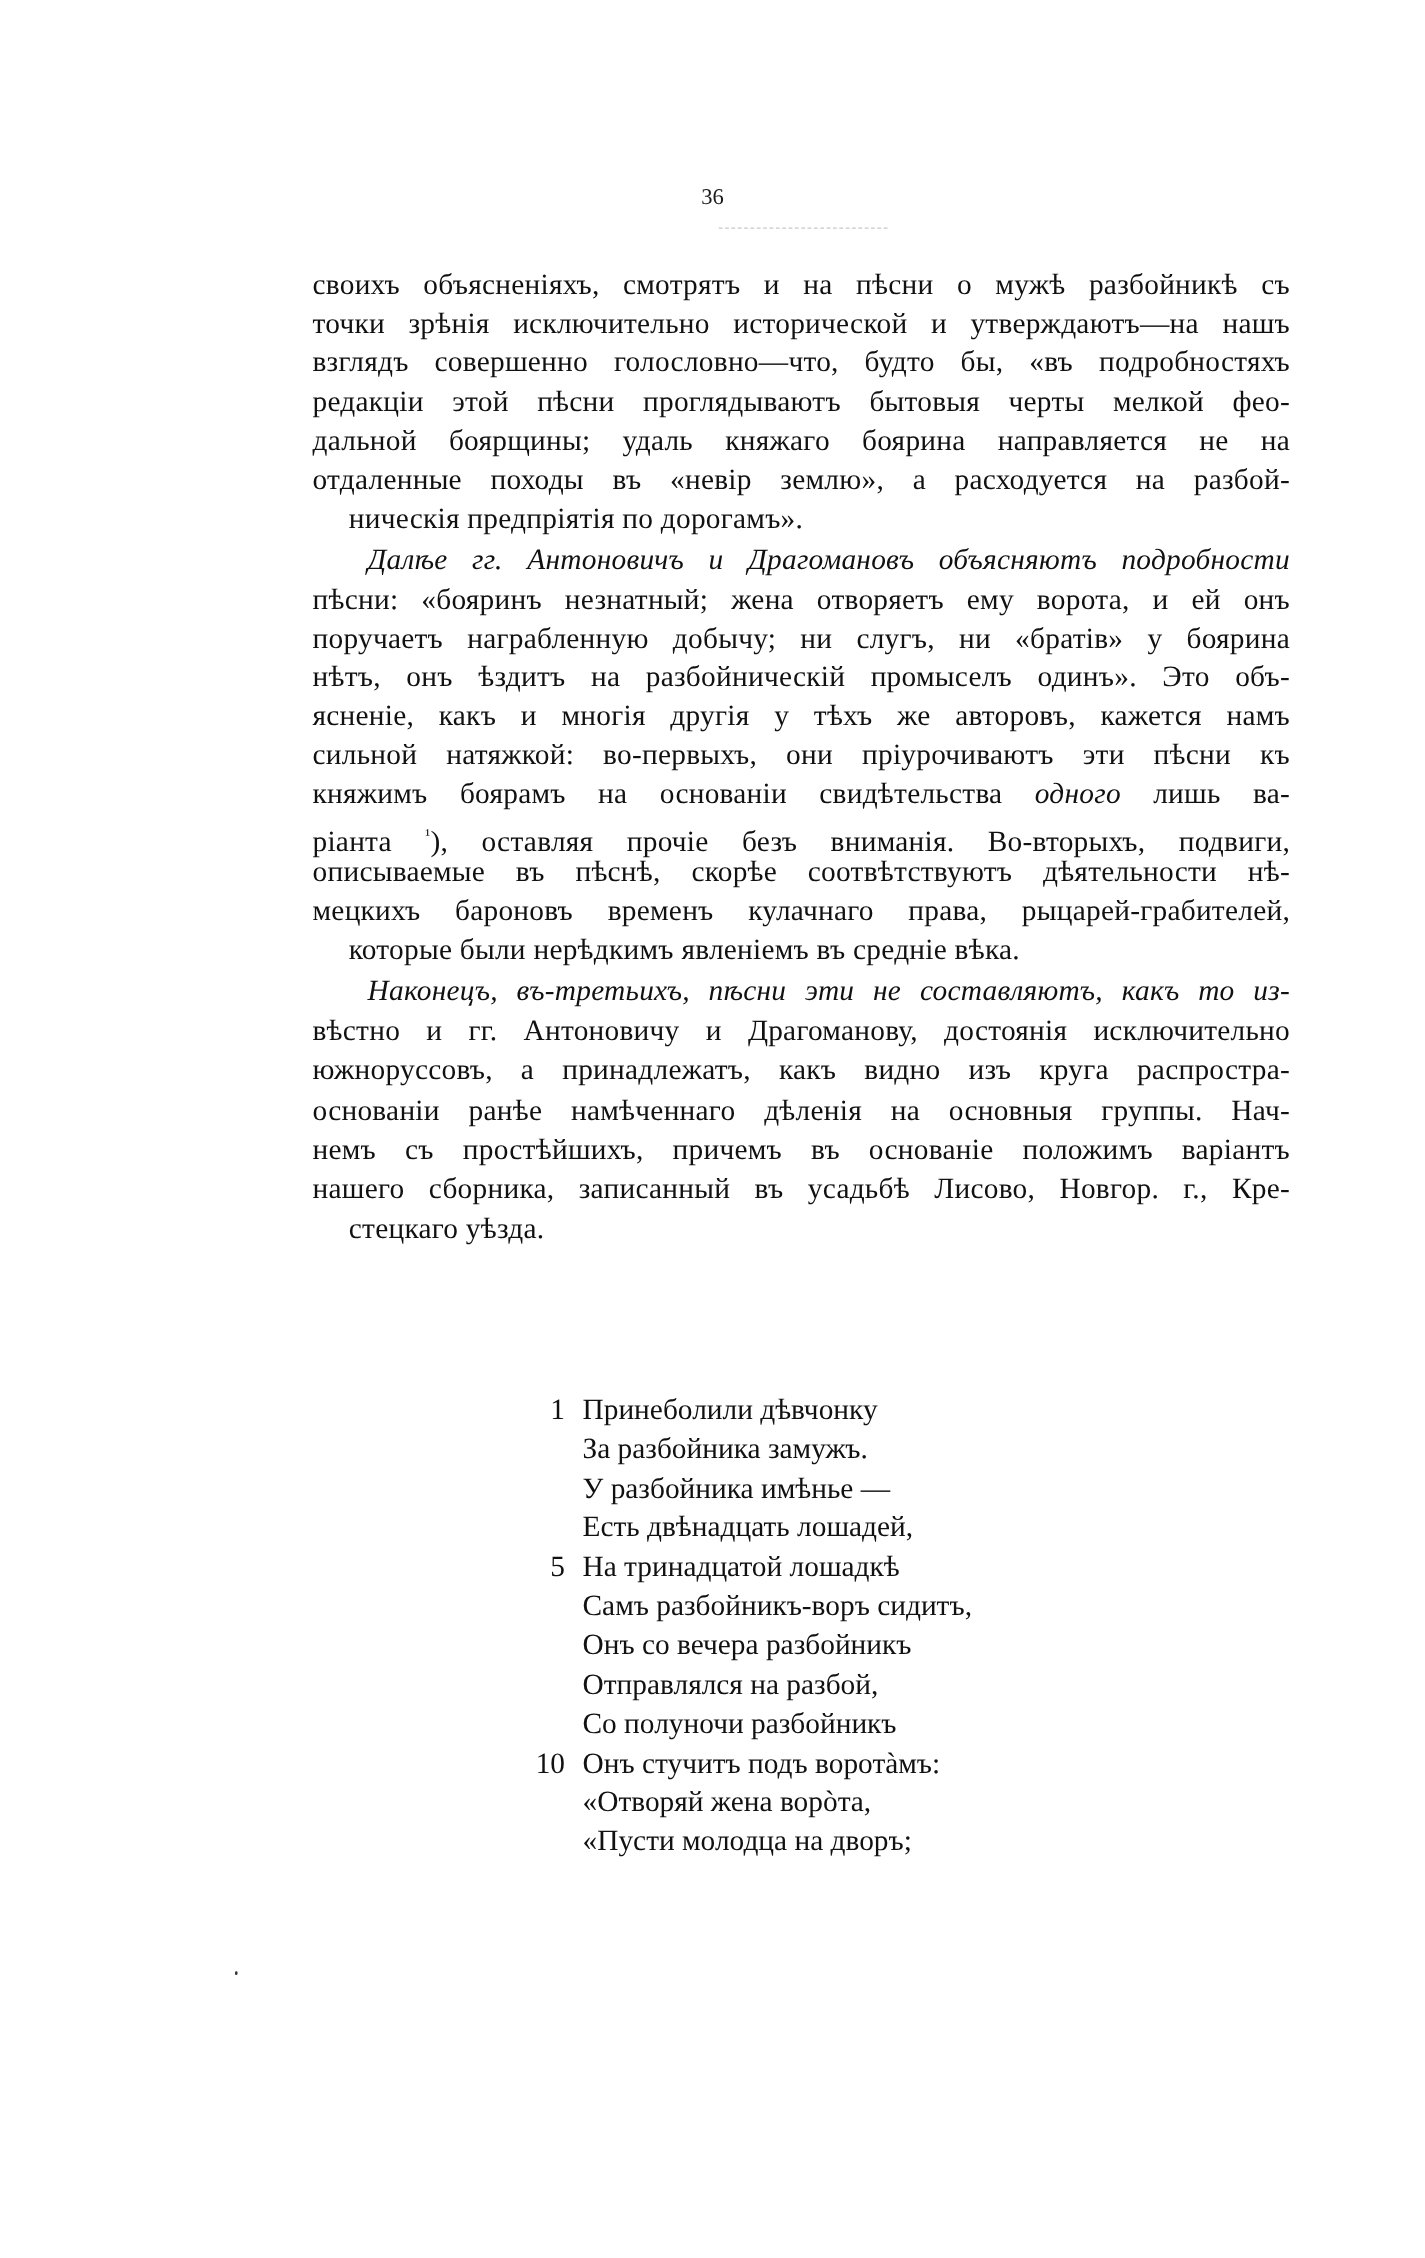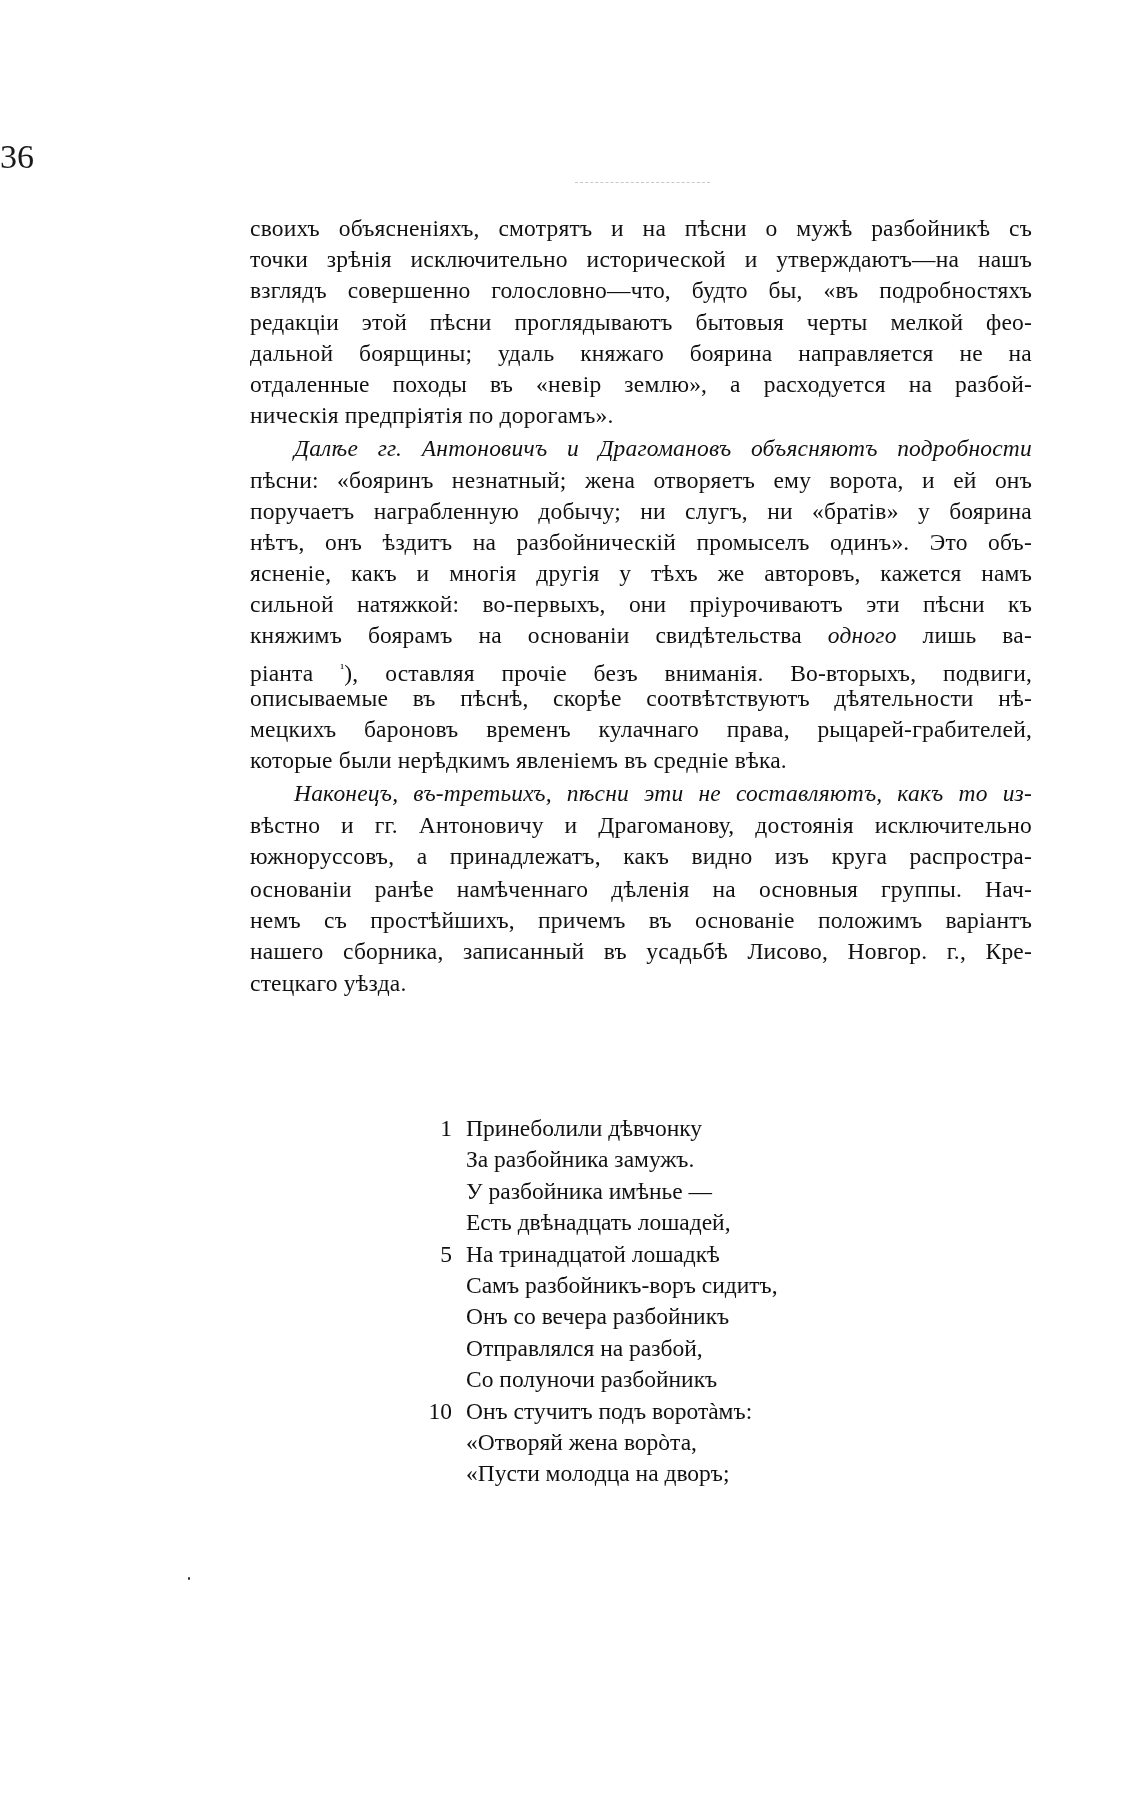--- a/index.html
+++ b/index.html
@@ -1,22 +1,22 @@
 <!DOCTYPE html>
 <html><head>
 <meta charset="utf-8">
 <style>
   html, body { margin: 0; padding: 0; background: #ffffff; }
   body { width: 1140px; height: 1806px; position: relative; overflow: hidden; }
   .page { position: absolute; left: 0; top: 0; width: 1140px; height: 1806px; background: #fff; color: #111; font-family: "Liberation Serif", "DejaVu Serif", serif; }
-  .page-number { position: absolute; left: 0; width: 1140px; top: 142px; font-size: 34px; line-height: 30px; color: #1a1a1a; }
+  .page-number { position: absolute; left: 0; width: 1140px; top: 142px; text-align: center; font-size: 18px; line-height: 30px; color: #1a1a1a; }
   .rule { position: absolute; left: 575px; top: 182px; width: 135px; height: 0; border-top: 1px dashed #c8c8c8; }
   .prose { position: absolute; left: 250px; top: 213px; width: 782px; font-size: 23.5px; line-height: 31.2px; text-align: justify; letter-spacing: 0.2px; }
   .line { display: block; height: 31.2px; white-space: nowrap; text-align-last: justify; text-align: justify; }
-  .line.last { text-align-last: left; }
+  .line.last { text-align-last: left; margin-left: 29px; }
   .line.indent { padding-left: 44px; font-style: italic; }
   .prose p { margin: 0; padding: 0; }
   .prose p + p { margin-top: 2px; }
   .ital { font-style: italic; }
   .sup { font-size: 13px; vertical-align: 9px; }
   .verse { position: absolute; left: 418px; top: 1113px; width: 520px; font-size: 23.5px; line-height: 31.4px; }
   .vline { display: flex; height: 31.4px; white-space: nowrap; }
   .vnum { width: 34px; text-align: right; padding-right: 14px; }
   .vtext { flex: 1; }
   .speck { position: absolute; left: 188px; top: 1577px; width: 2px; height: 3px; background: #333; border-radius: 1px; }

